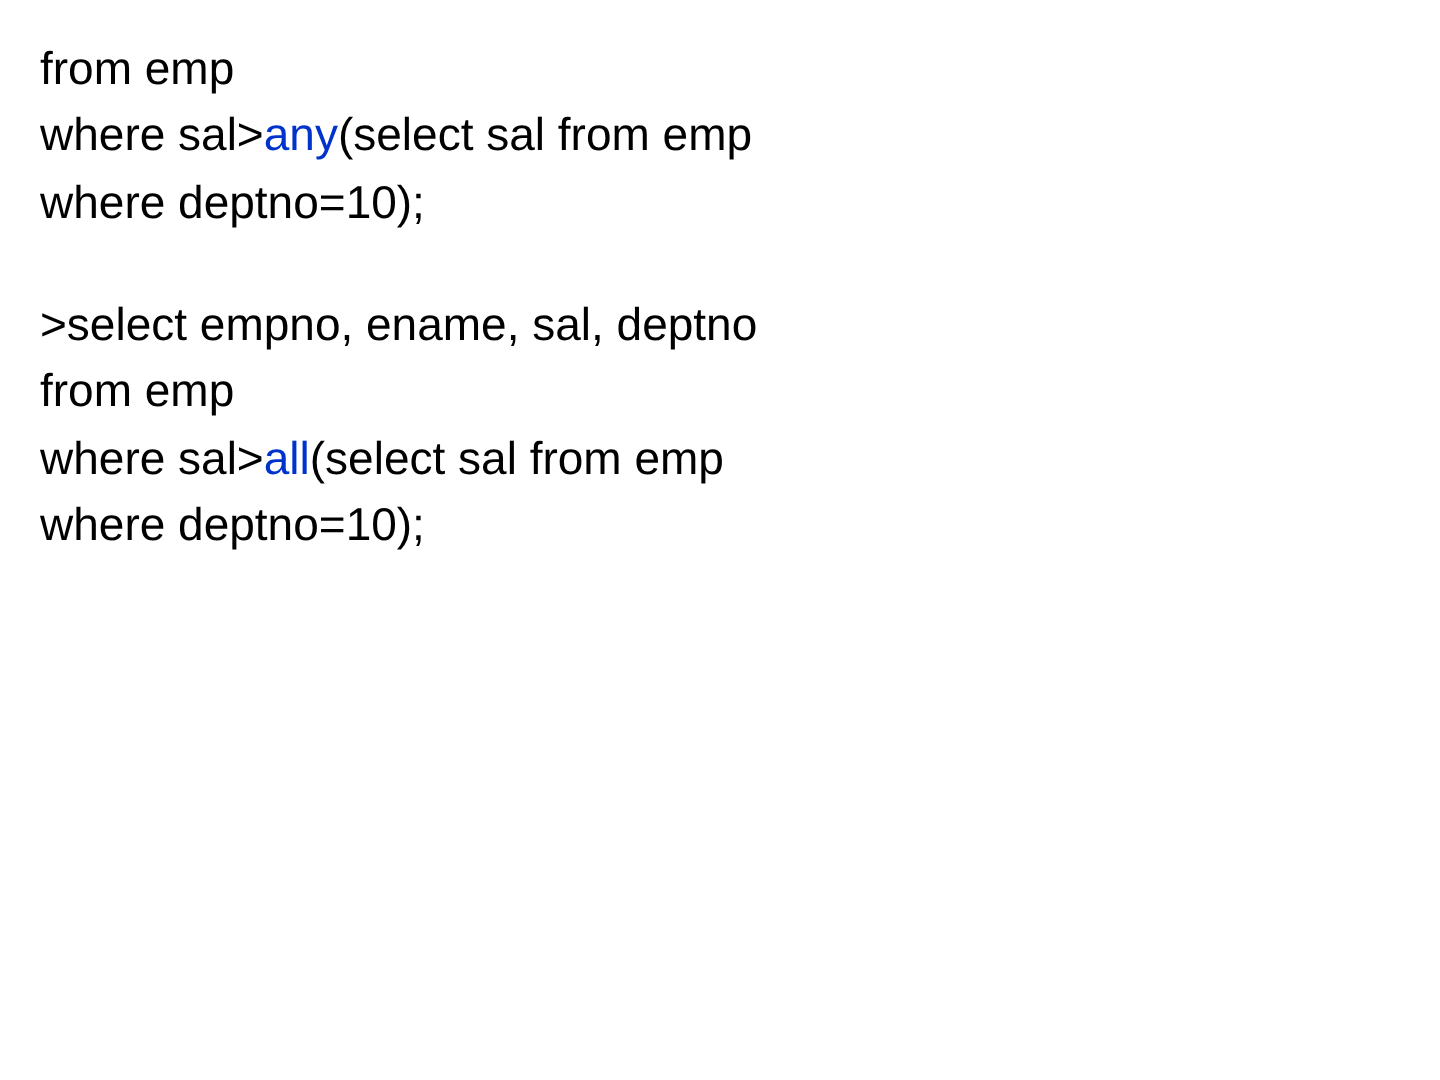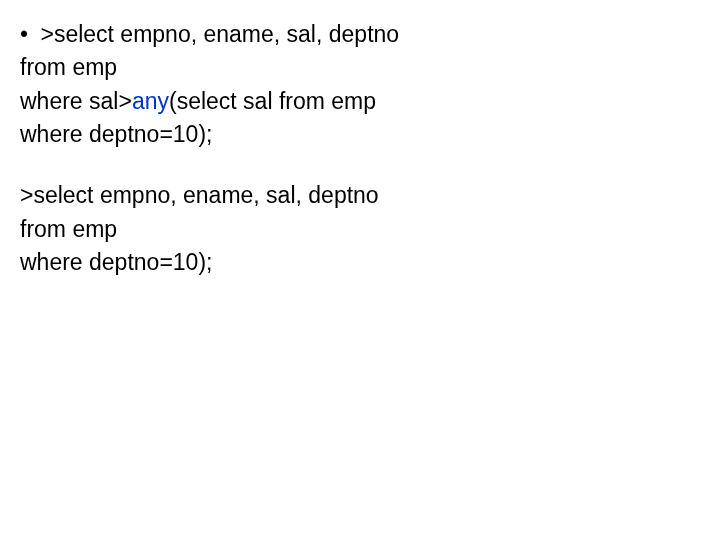--- a/index.html
+++ b/index.html
@@ -25,28 +25,27 @@
     }
     .kw {
       color: #0033cc;
       text-align: center;
     }
   </style>
 </head>
 <body>
 
 <div class="block">
-  <span class="line">
-    <span class="bullet">•</span>
-    <span>&gt;select empno, ename, sal, deptno</span>
-  </span>
   <span class="line">from emp</span>
   <span class="line">
     <span>where sal&gt;</span><span class="kw">any</span><span>(select sal from emp</span>
   </span>
   <span class="line">where deptno=10);</span>
 </div>
 
 <div class="block">
   <span class="line">&gt;select empno, ename, sal, deptno</span>
   <span class="line">from emp</span>
+  <span class="line">
+    <span>where sal&gt;</span><span class="kw">all</span><span>(select sal from emp</span>
+  </span>
   <span class="line">where deptno=10);</span>
 </div>
 
 </body></html>

